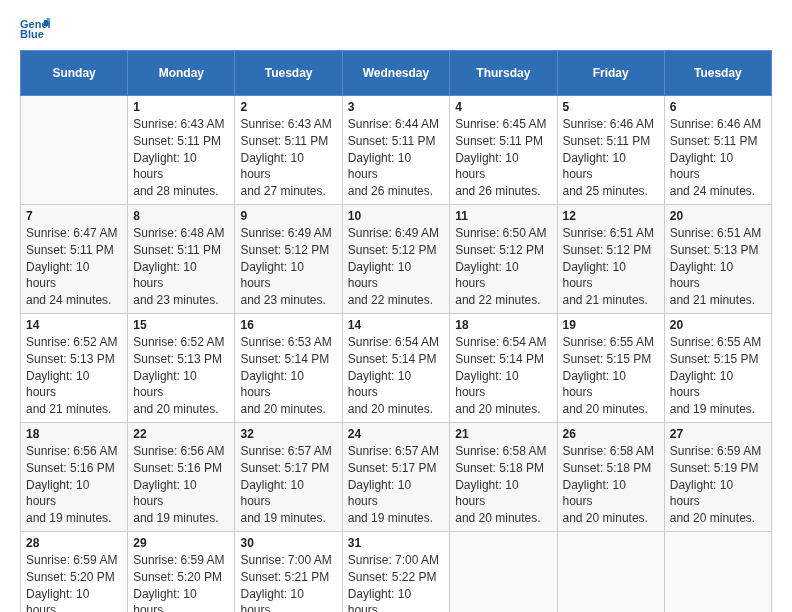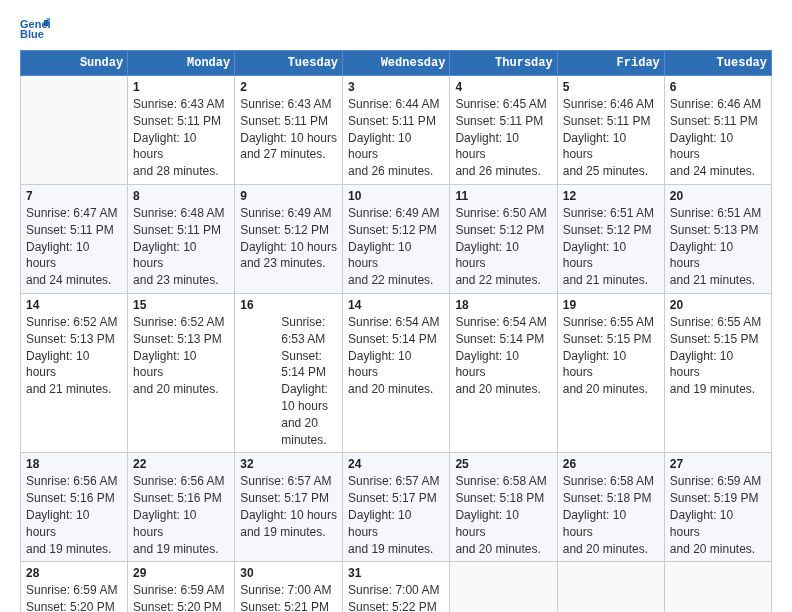--- a/index.html
+++ b/index.html
@@ -46,26 +46,25 @@
     }
     .calendar {
       width: 100%;
       border-collapse: collapse;
       flex: 1;
       font-size: 10px;
     }
     .calendar thead tr th {
       background: #2e6eb5;
       color: #fff;
-      padding: 5px 4px;
+      padding: 15px 4px;
       font-size: 12px;
       font-weight: bold;
-      text-align: right;
+      text-align: center;
       border: 1px solid #5588cc;
-      font-family: Liberation Mono, monospace;
     }
     .calendar tbody tr td {
       border: 1px solid #ccc;
       vertical-align: top;
       padding: 4px 5px;
       width: 108px;
       height: 80px;
       background: #fff;
     }
     .calendar tbody tr:nth-child(even) td {
@@ -229,21 +228,21 @@
           </td>
           <td>
             <span class="day-num">15</span>
             <div class="day-info" style="white-space: pre-line;">Sunrise: 6:52 AM
 Sunset: 5:13 PM
 Daylight: 10 hours
 and 20 minutes.</div>
           </td>
           <td>
             <span class="day-num">16</span>
-            <div class="day-info" style="white-space: pre-line; margin-left: 41px;">Sunrise: 6:53 AM
+            <div class="day-info" style="white-space: pre-line;">Sunrise: 6:53 AM
 Sunset: 5:14 PM
 Daylight: 10 hours
 and 20 minutes.</div>
           </td>
           <td>
             <span class="day-num">14</span>
             <div class="day-info" style="white-space: pre-line;">Sunrise: 6:54 AM
 Sunset: 5:14 PM
 Daylight: 10 hours
 and 20 minutes.</div>
@@ -293,21 +292,21 @@
 and 19 minutes.</div>
           </td>
           <td>
             <span class="day-num">24</span>
             <div class="day-info" style="white-space: pre-line;">Sunrise: 6:57 AM
 Sunset: 5:17 PM
 Daylight: 10 hours
 and 19 minutes.</div>
           </td>
           <td>
-            <span class="day-num">25</span>
+            <span class="day-num">21</span>
             <div class="day-info" style="white-space: pre-line;">Sunrise: 6:58 AM
 Sunset: 5:18 PM
 Daylight: 10 hours
 and 20 minutes.</div>
           </td>
           <td>
             <span class="day-num">26</span>
             <div class="day-info" style="white-space: pre-line;">Sunrise: 6:58 AM
 Sunset: 5:18 PM
 Daylight: 10 hours

